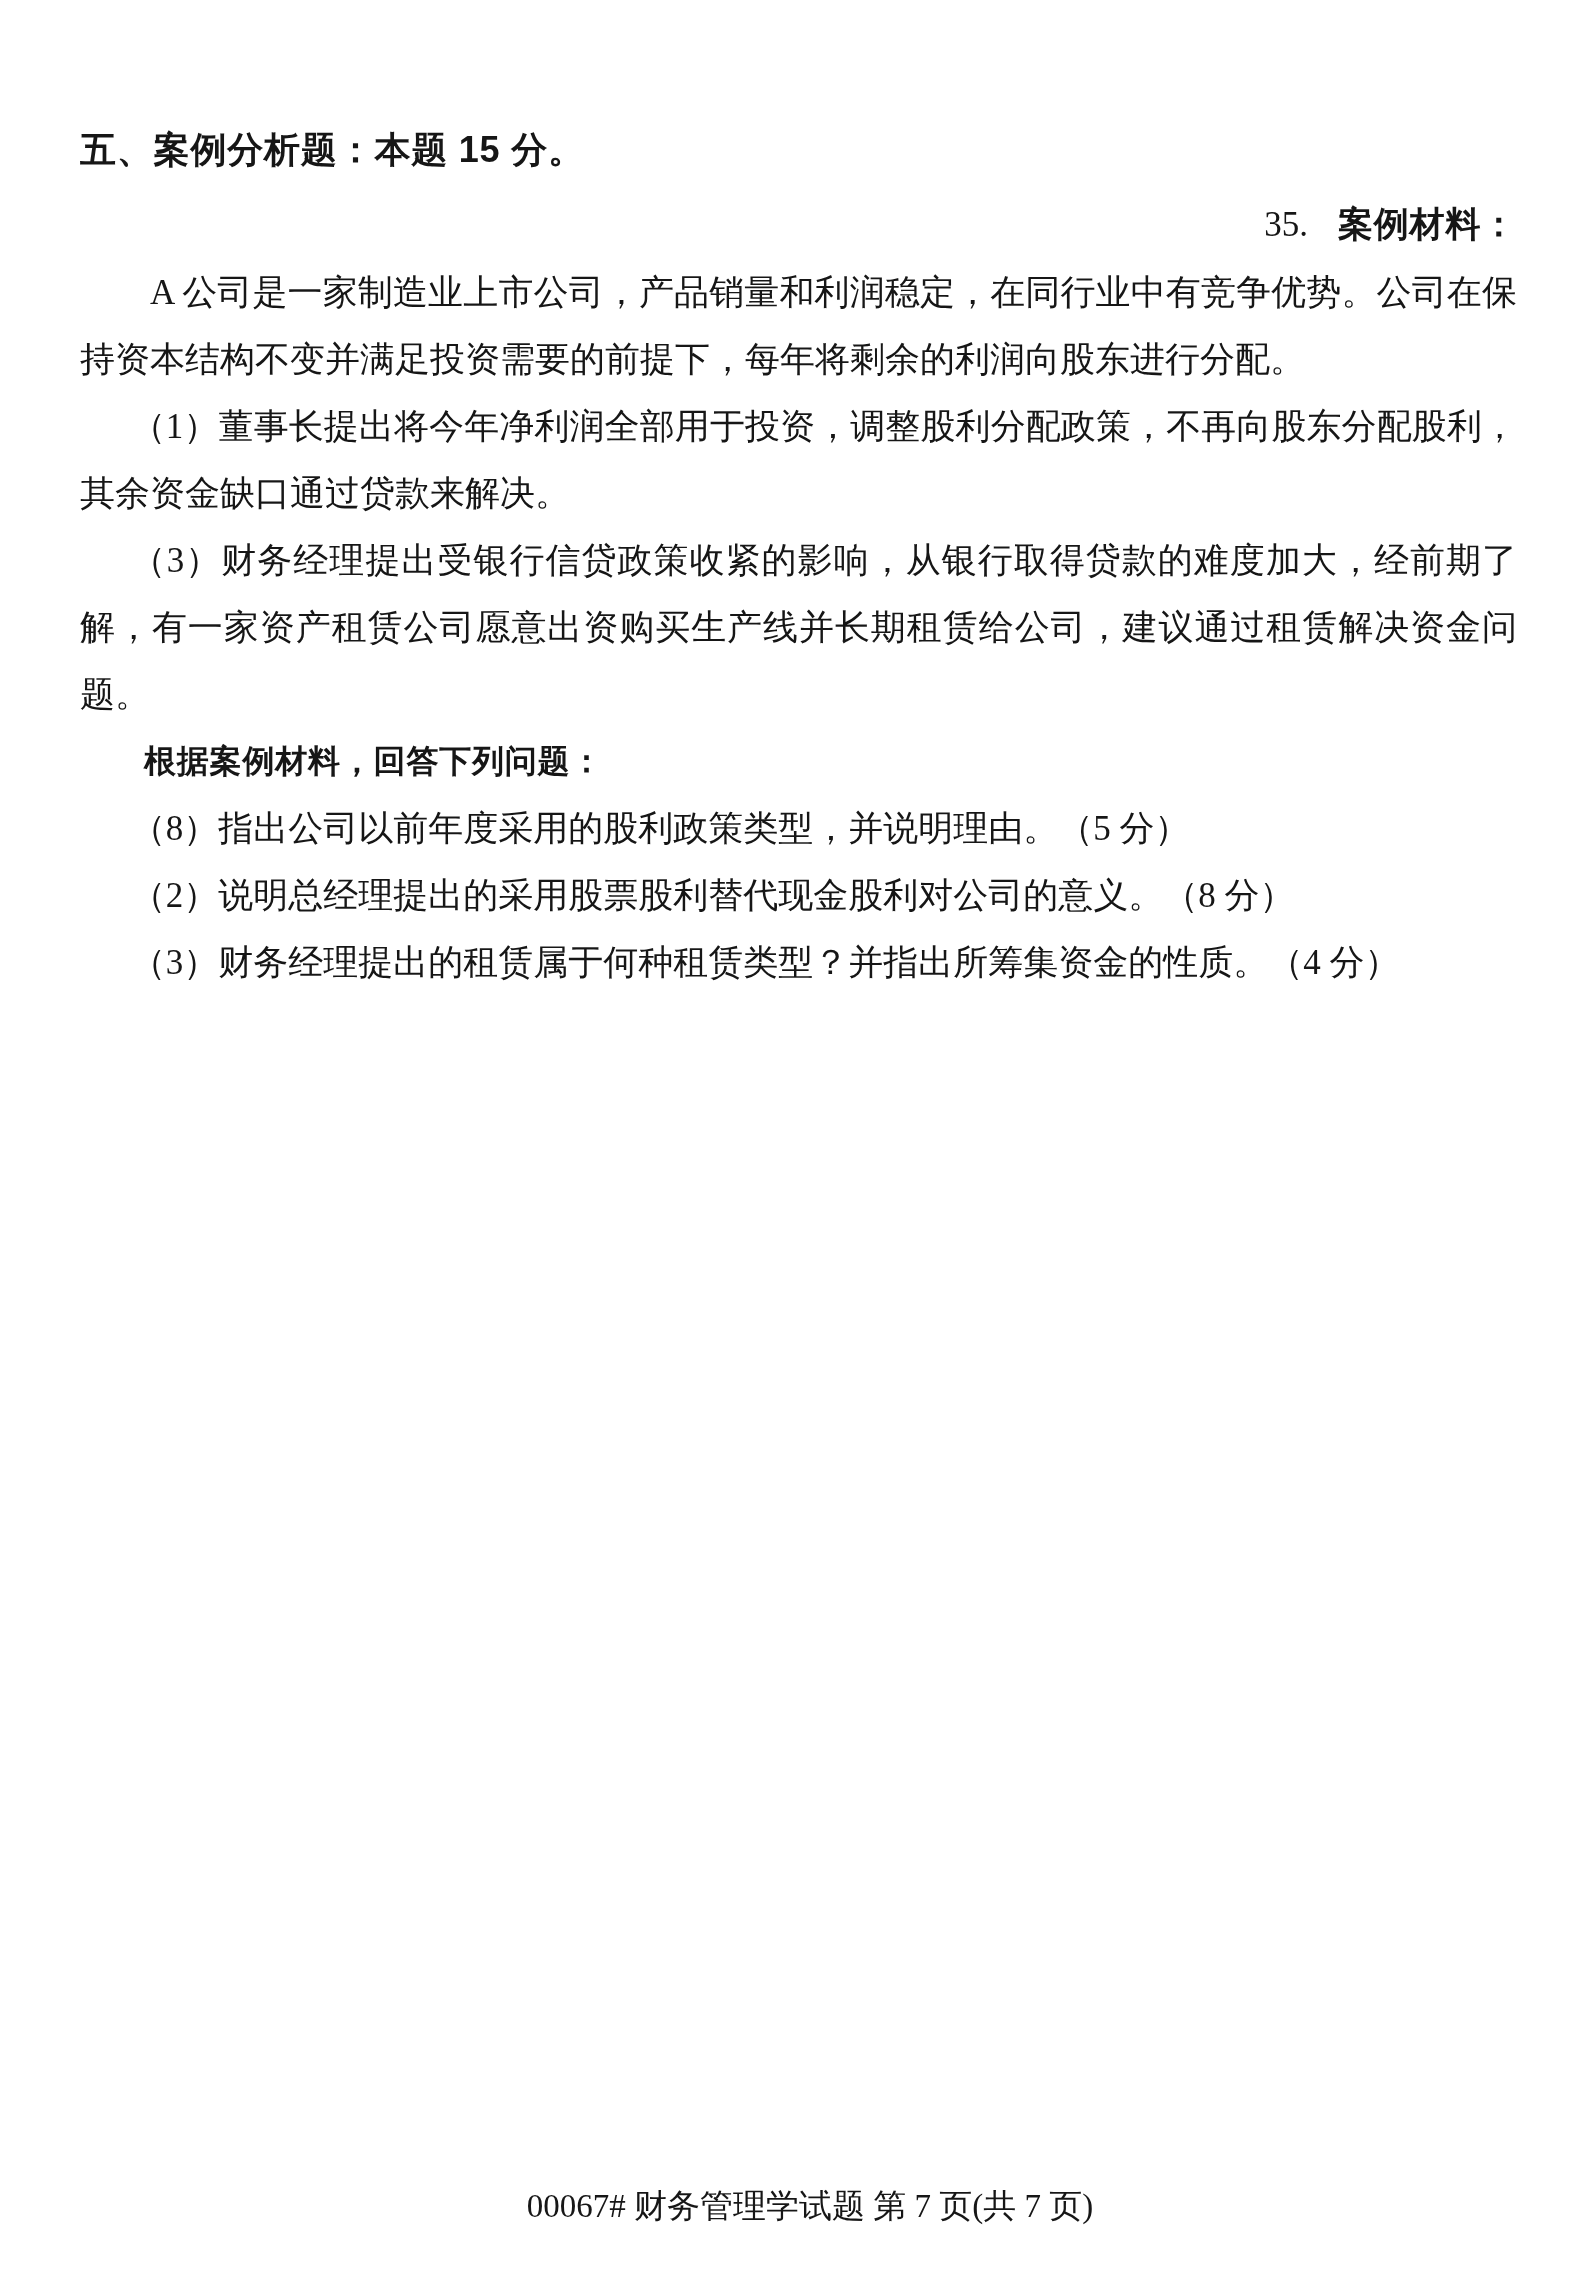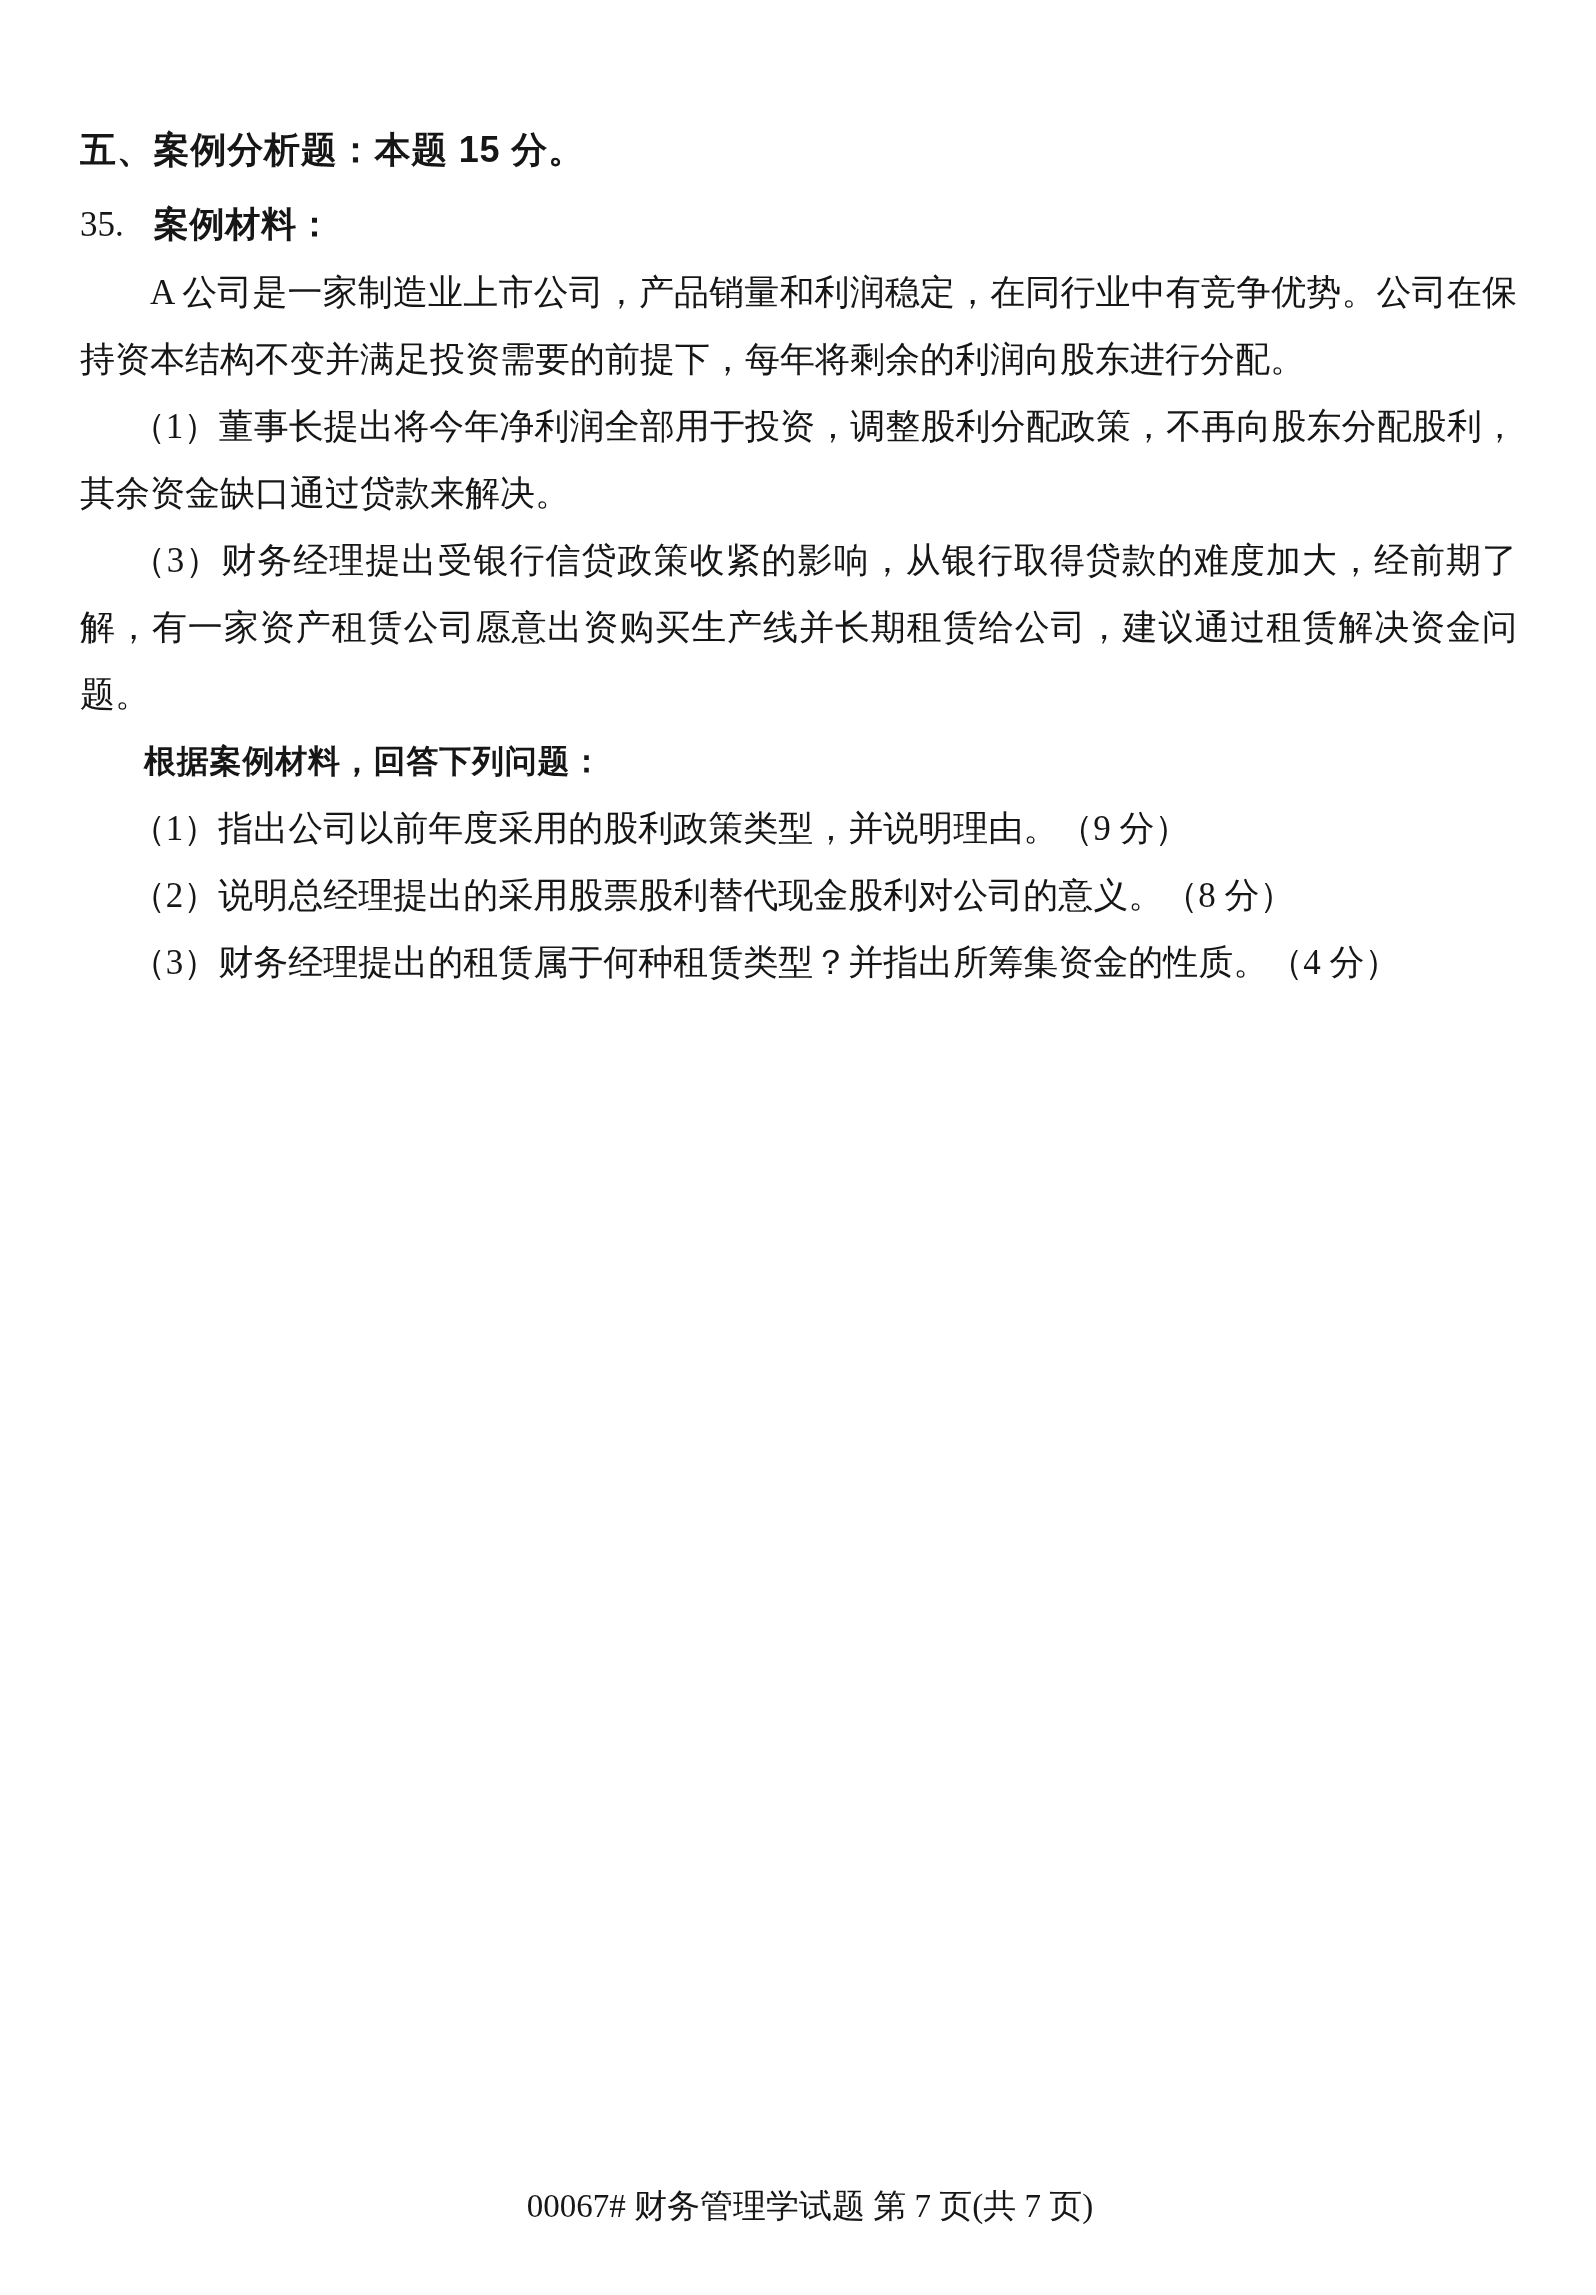--- a/index.html
+++ b/index.html
@@ -28,20 +28,21 @@
     font-family: "Liberation Sans", sans-serif;
     font-weight: 700;
     font-size: 36px;
     line-height: 49px;
     letter-spacing: 0.8px;
   }
   .item-header {
     margin-top: 25px;
     font-size: 35px;
     line-height: 49px;
+    text-align: right;
   }
   .item-number {
     font-family: "Liberation Serif", serif;
     font-weight: 400;
     margin-right: 30px;
   }
   .item-label {
     font-family: "Liberation Sans", sans-serif;
     font-weight: 700;
     letter-spacing: 0.8px;
@@ -100,21 +101,21 @@
 
     <div class="case">
       <p class="indent-2">A 公司是一家制造业上市公司，产品销量和利润稳定，在同行业中有竞争优势。公司在保持资本结构不变并满足投资需要的前提下，每年将剩余的利润向股东进行分配。</p>
       <p class="indent-num">（1）董事长提出将今年净利润全部用于投资，调整股利分配政策，不再向股东分配股利，其余资金缺口通过贷款来解决。</p>
       <p class="indent-num">（3）财务经理提出受银行信贷政策收紧的影响，从银行取得贷款的难度加大，经前期了解，有一家资产租赁公司愿意出资购买生产线并长期租赁给公司，建议通过租赁解决资金问题。</p>
     </div>
 
     <p class="questions-intro">根据案例材料，回答下列问题：</p>
 
     <div>
-      <p class="question">（1）指出公司以前年度采用的股利政策类型，并说明理由。（9 分）</p>
+      <p class="question">（8）指出公司以前年度采用的股利政策类型，并说明理由。（5 分）</p>
       <p class="question">（2）说明总经理提出的采用股票股利替代现金股利对公司的意义。（8 分）</p>
       <p class="question">（3）财务经理提出的租赁属于何种租赁类型？并指出所筹集资金的性质。（4 分）</p>
     </div>
 
   </div>
 
   <div class="page-footer">00067# 财务管理学试题 第 7 页(共 7 页)</div>
 </div>
 
 

